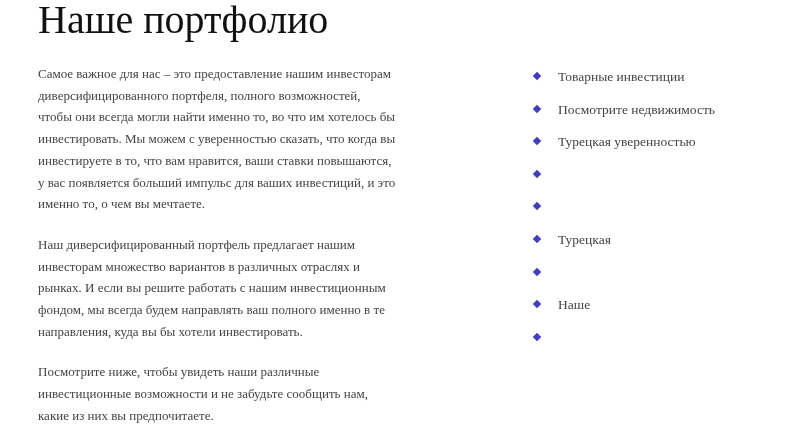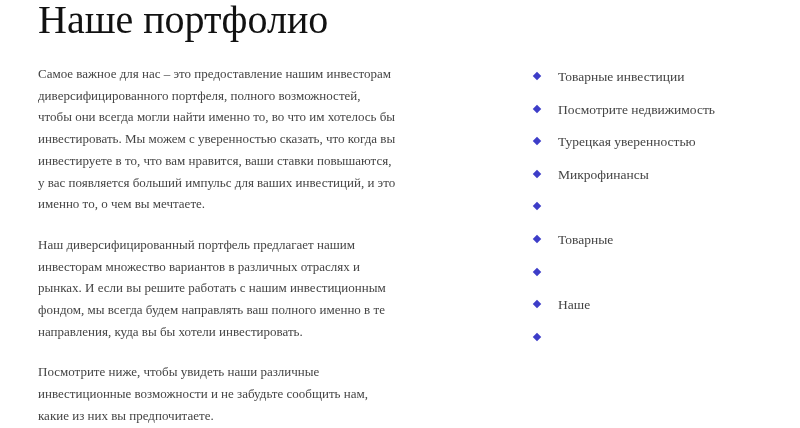--- a/index.html
+++ b/index.html
@@ -30,28 +30,27 @@
   <li>
       <span class="diamond"></span>
       <span>Посмотрите недвижимость</span>
     </li>
   <li>
       <span class="diamond"></span>
       <span>Турецкая уверенностью</span>
     </li>
   <li>
       <span class="diamond"></span>
-      <span>Микрофинансы</span>
     </li>
   <li>
       <span class="diamond"></span>
     </li>
   <li>
       <span class="diamond"></span>
-      <span>Товарные</span>
+      <span>Турецкая</span>
     </li>
   <li>
       <span class="diamond"></span>
     </li>
   <li>
       <span class="diamond"></span>
       <span>Наше</span>
     </li>
   <li>
       <span class="diamond"></span>

